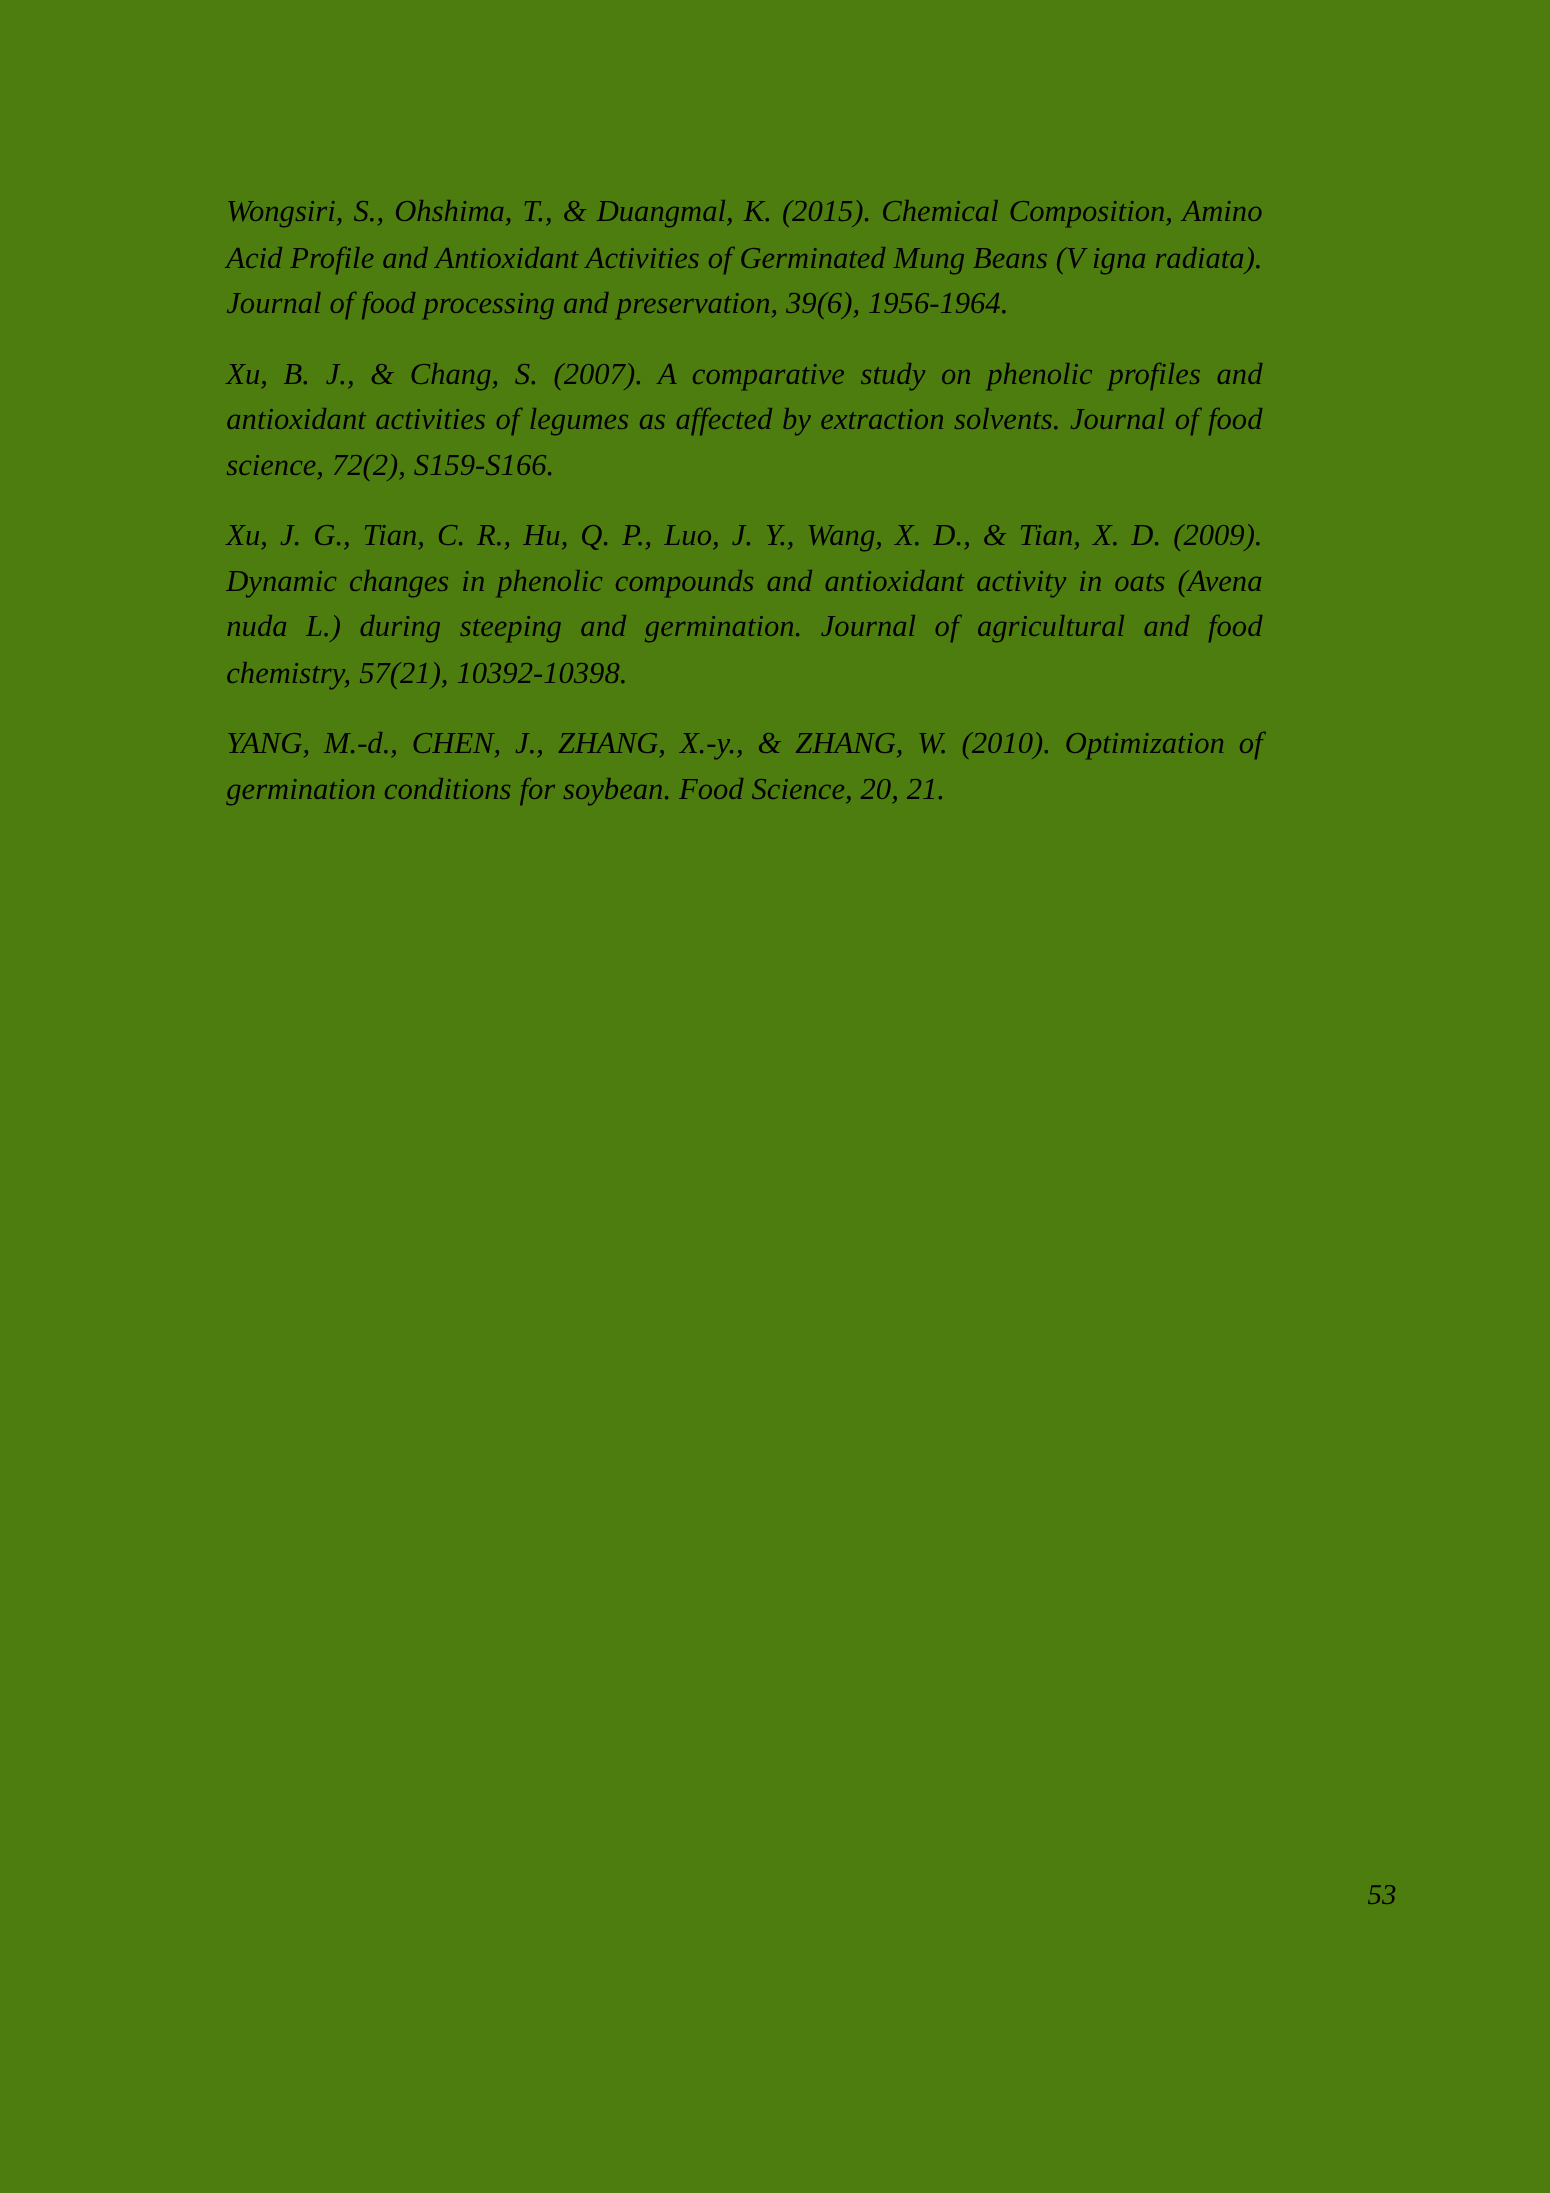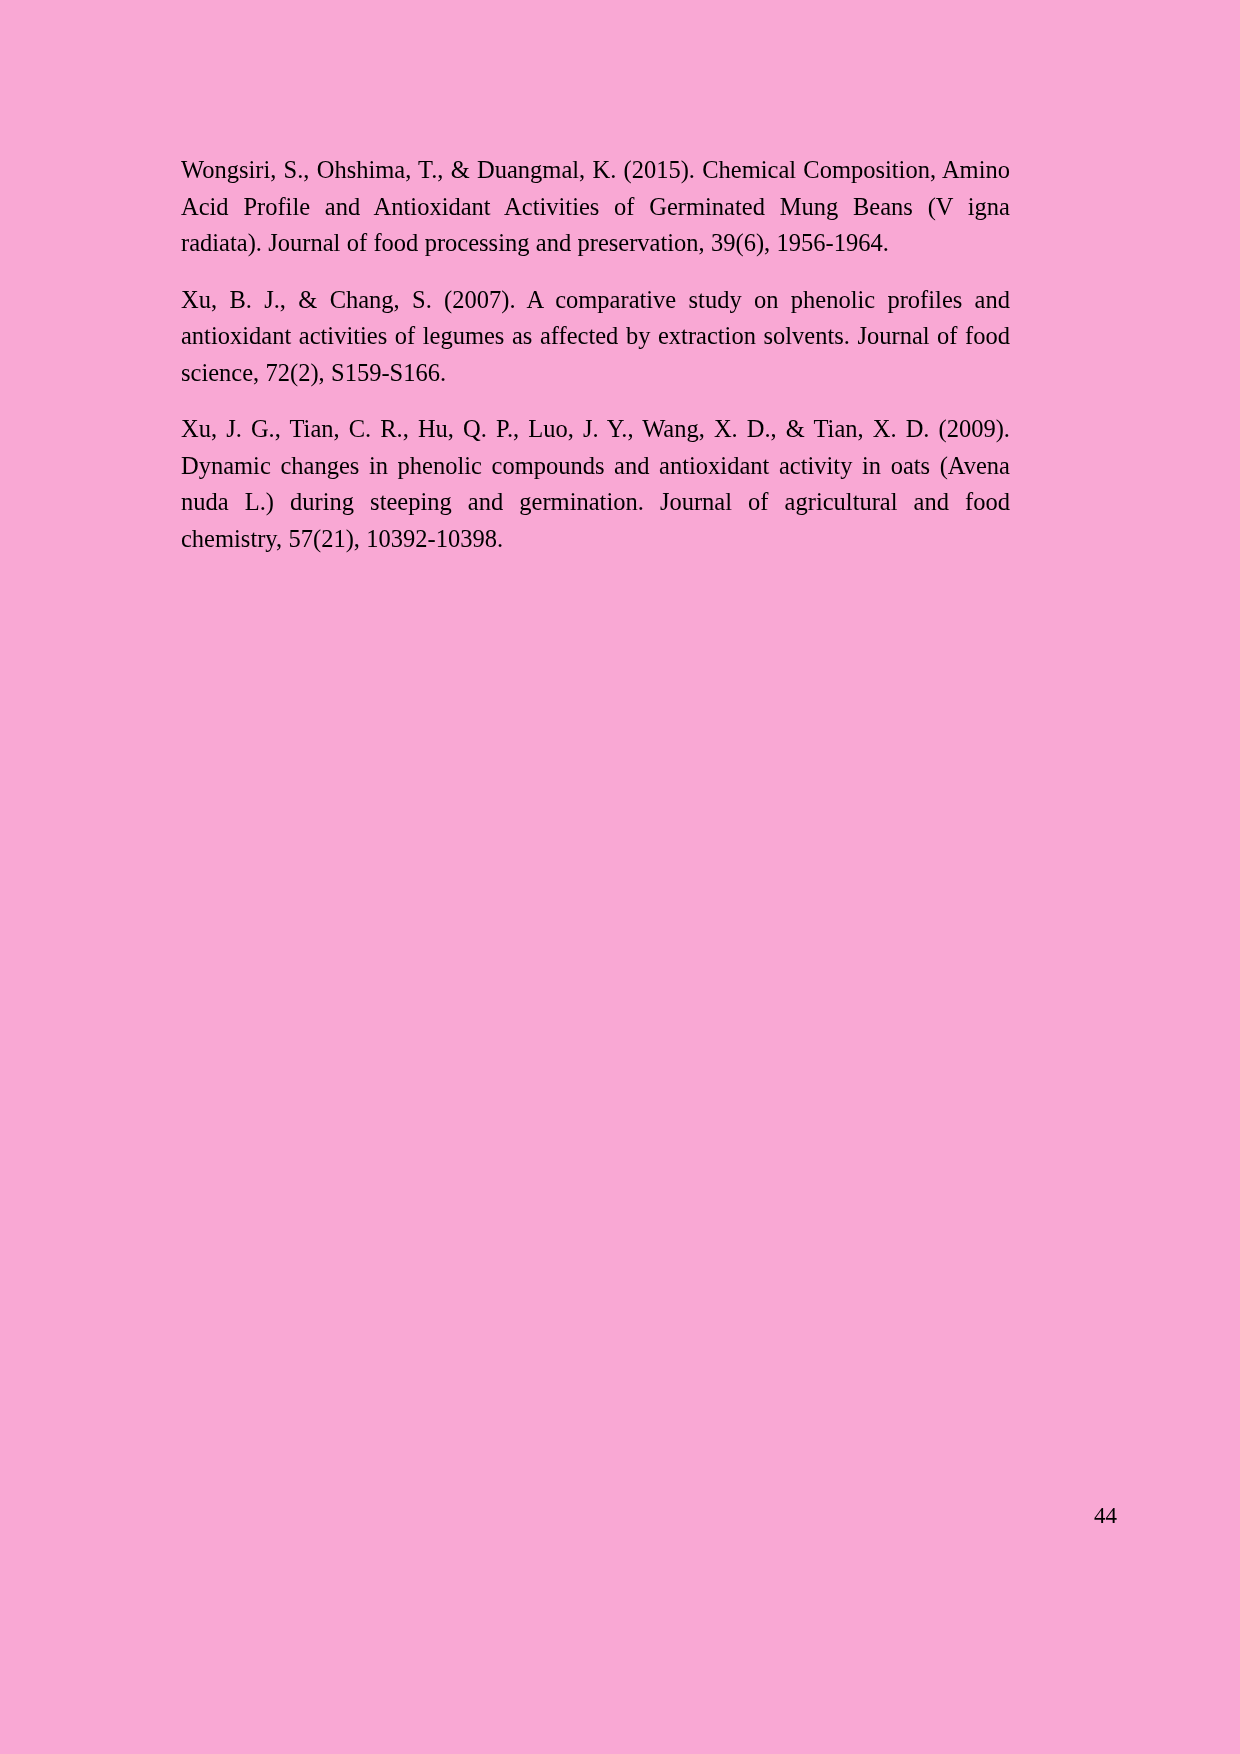--- a/index.html
+++ b/index.html
@@ -8,23 +8,24 @@
     background: #ffffff;
   }
   body {
     font-family: "Liberation Serif", "DejaVu Serif", serif;
     color: #000000;
   }
   .page {
     position: relative;
     width: 1240px;
     height: 1754px;
-    background: #f9a8d4;
+    background: #4d7c0f;
     box-sizing: border-box;
     overflow: hidden;
+    font-style: italic;
   }
   .content {
     position: absolute;
     left: 181px;
     top: 152px;
     width: 829px;
   }
   .reference {
     text-align: justify;
     text-justify: inter-word;
@@ -48,17 +49,18 @@
 </style>
 </head>
 <body>
 
 <div class="page">
 
   <div class="content">
     <p class="reference">Wongsiri, S., Ohshima, T., &amp; Duangmal, K. (2015). Chemical Composition, Amino Acid Profile and Antioxidant Activities of Germinated Mung Beans (V igna radiata). Journal of food processing and preservation, 39(6), 1956-1964.</p>
     <p class="reference">Xu, B. J., &amp; Chang, S. (2007). A comparative study on phenolic profiles and antioxidant activities of legumes as affected by extraction solvents. Journal of food science, 72(2), S159-S166.</p>
     <p class="reference">Xu, J. G., Tian, C. R., Hu, Q. P., Luo, J. Y., Wang, X. D., &amp; Tian, X. D. (2009). Dynamic changes in phenolic compounds and antioxidant activity in oats (Avena nuda L.) during steeping and germination. Journal of agricultural and food chemistry, 57(21), 10392-10398.</p>
+    <p class="reference">YANG, M.-d., CHEN, J., ZHANG, X.-y., &amp; ZHANG, W. (2010). Optimization of germination conditions for soybean. Food Science, 20, 21.</p>
   </div>
 
-  <div class="page-number">44</div>
+  <div class="page-number">53</div>
 
 </div>
 
 </body></html>

